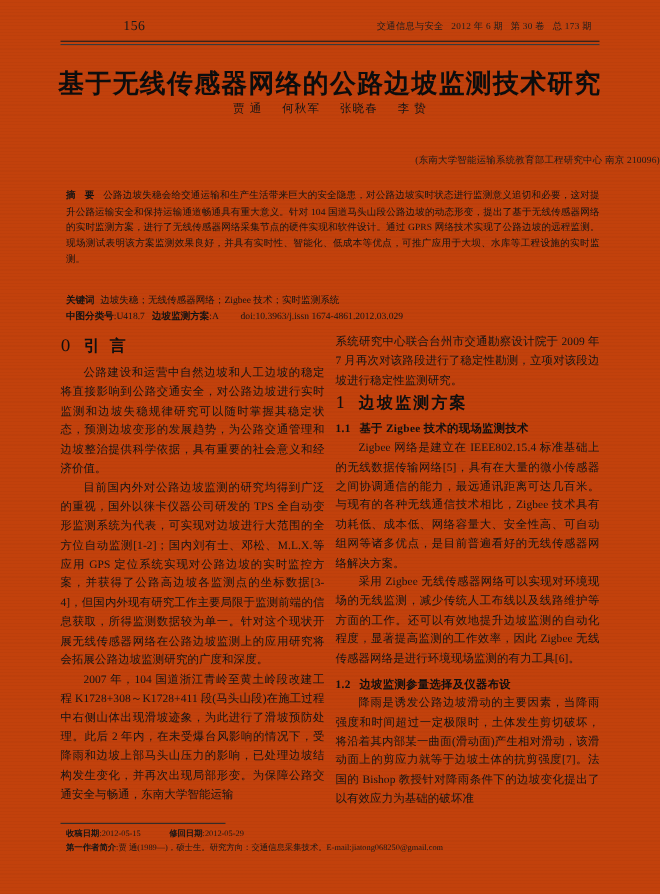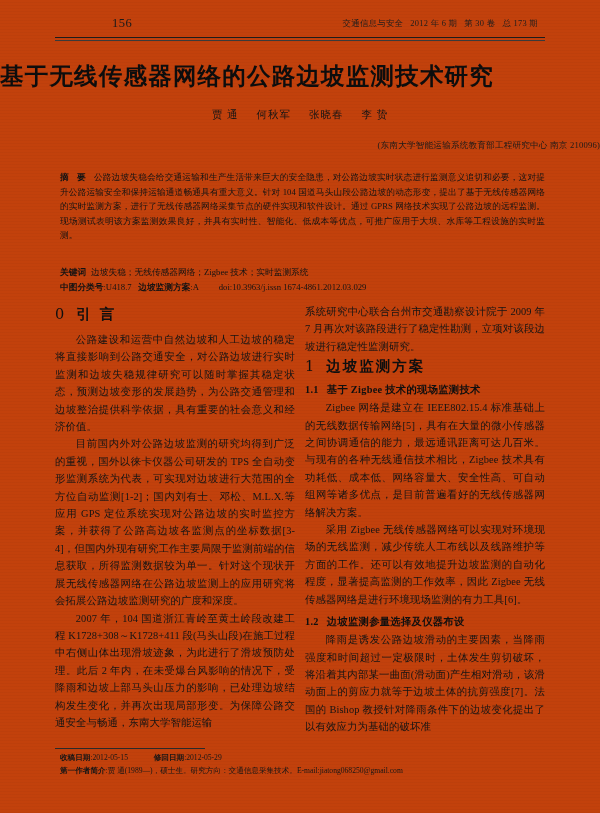--- a/index.html
+++ b/index.html
@@ -39,28 +39,29 @@
     border-top:1.6px solid #1c1c1c;
   }
   .rule.thin{
     top:40px;
     border-top:.7px solid #3a3a3a;
   }
 
   
   .title{
     position:absolute;left:0;right:0;top:60px;
+    text-align:center;
     font-size:23.5px;
     font-weight:bold;
     letter-spacing:1.2px;
     color:#0d0d0d;
     font-family:"DejaVu Serif","Liberation Serif",serif;
   }
   .authors{
-    position:absolute;left:0;right:0;top:108px;
+    position:absolute;left:0;right:0;top:92px;
     text-align:center;
     font-size:10.5px;
     letter-spacing:1px;
     color:#151515;
   }
   .authors span{margin:0 9px;}
   .affil{
     position:absolute;left:0;right:0;top:140px;
     text-align:right;
     font-size:8.6px;

